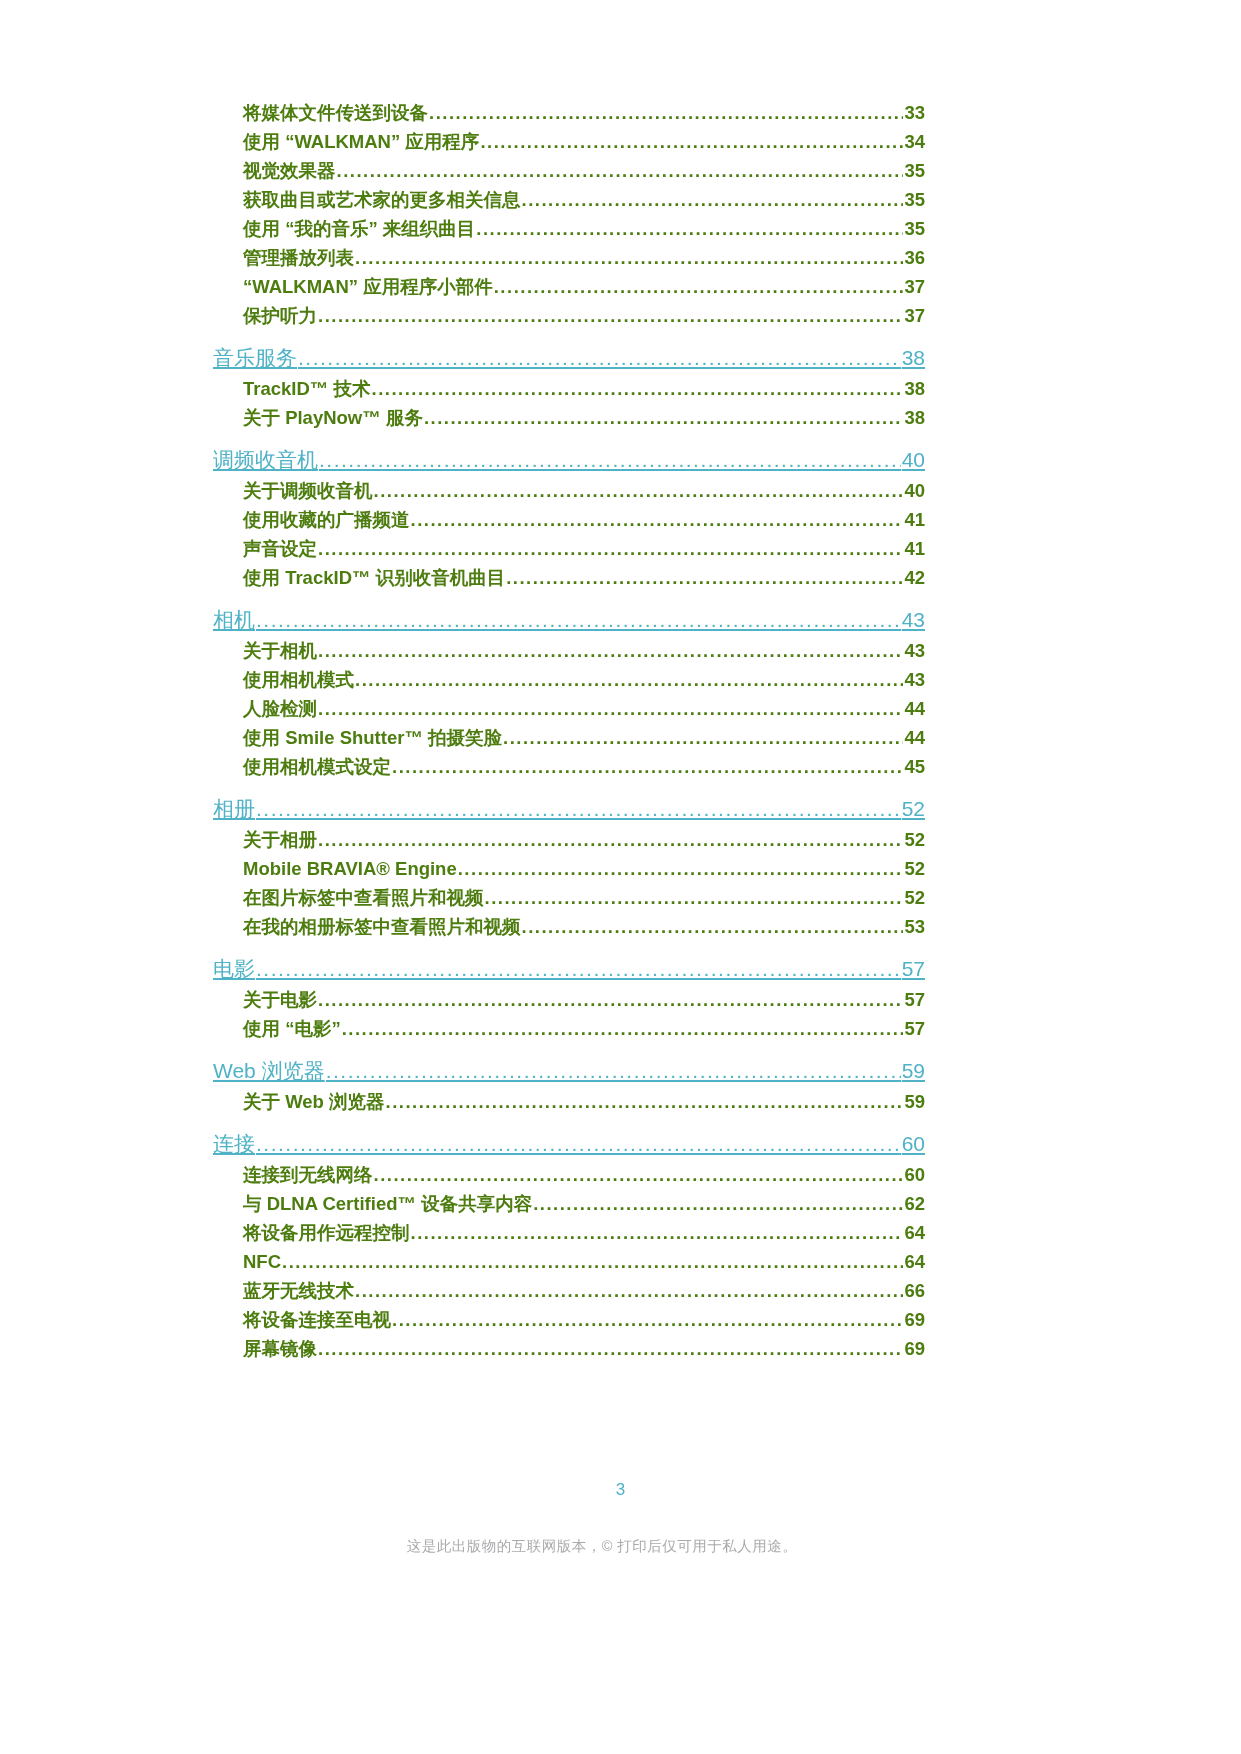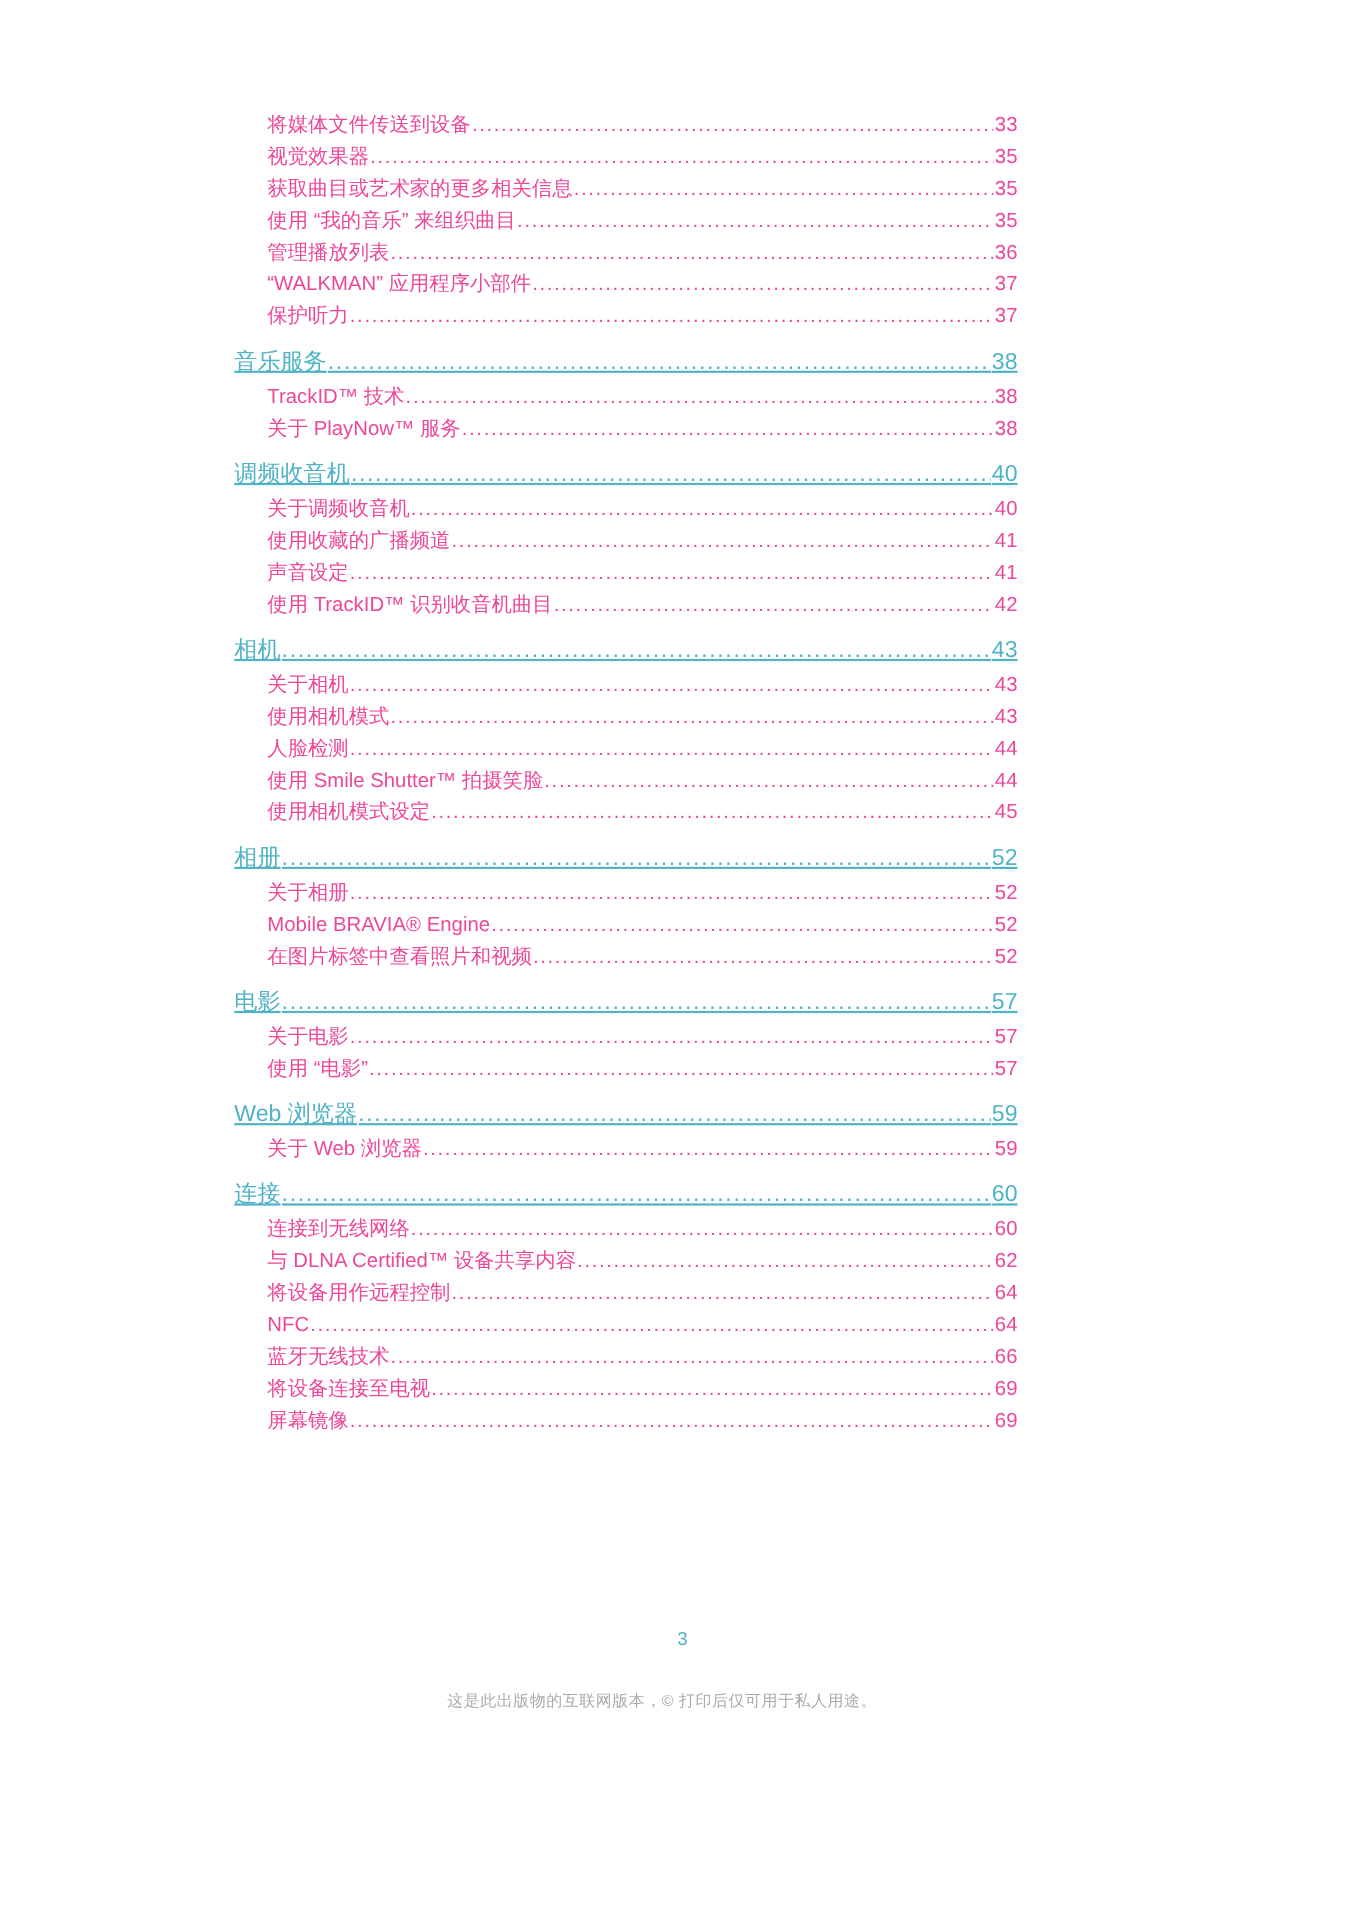--- a/index.html
+++ b/index.html
@@ -26,22 +26,23 @@
   }
   .row {
     display: flex;
     align-items: baseline;
     white-space: nowrap;
   }
   .row.sub {
     height: 29px;
     line-height: 29px;
     font-size: 18.5px;
-    color: #ec4899;
+    color: #4d7c0f;
     padding-left: 30px;
+    font-weight: bold;
   }
   .row.section {
     height: 32px;
     line-height: 32px;
     margin-top: 12px;
     font-size: 21px;
     color: #4fb2c6;
     text-decoration: underline;
   }
   .row .label {
@@ -87,20 +88,25 @@
 
 <div class="page">
 
   <div class="toc">
       <div class="row sub">
         <span class="label">将媒体文件传送到设备 </span>
         <span class="leader"></span>
         <span class="pagenum">33</span>
       </div>
       <div class="row sub">
+        <span class="label">使用 “WALKMAN” 应用程序 </span>
+        <span class="leader"></span>
+        <span class="pagenum">34</span>
+      </div>
+      <div class="row sub">
         <span class="label">视觉效果器 </span>
         <span class="leader"></span>
         <span class="pagenum">35</span>
       </div>
       <div class="row sub">
         <span class="label">获取曲目或艺术家的更多相关信息</span>
         <span class="leader"></span>
         <span class="pagenum">35</span>
       </div>
       <div class="row sub">
@@ -206,20 +212,25 @@
       <div class="row sub">
         <span class="label">Mobile BRAVIA® Engine</span>
         <span class="leader"></span>
         <span class="pagenum">52</span>
       </div>
       <div class="row sub">
         <span class="label">在图片标签中查看照片和视频 </span>
         <span class="leader"></span>
         <span class="pagenum">52</span>
       </div>
+      <div class="row sub">
+        <span class="label">在我的相册标签中查看照片和视频 </span>
+        <span class="leader"></span>
+        <span class="pagenum">53</span>
+      </div>
       <div class="row section">
         <span class="label">电影</span>
         <span class="leader"></span>
         <span class="pagenum">57</span>
       </div>
       <div class="row sub">
         <span class="label">关于电影</span>
         <span class="leader"></span>
         <span class="pagenum">57</span>
       </div>

